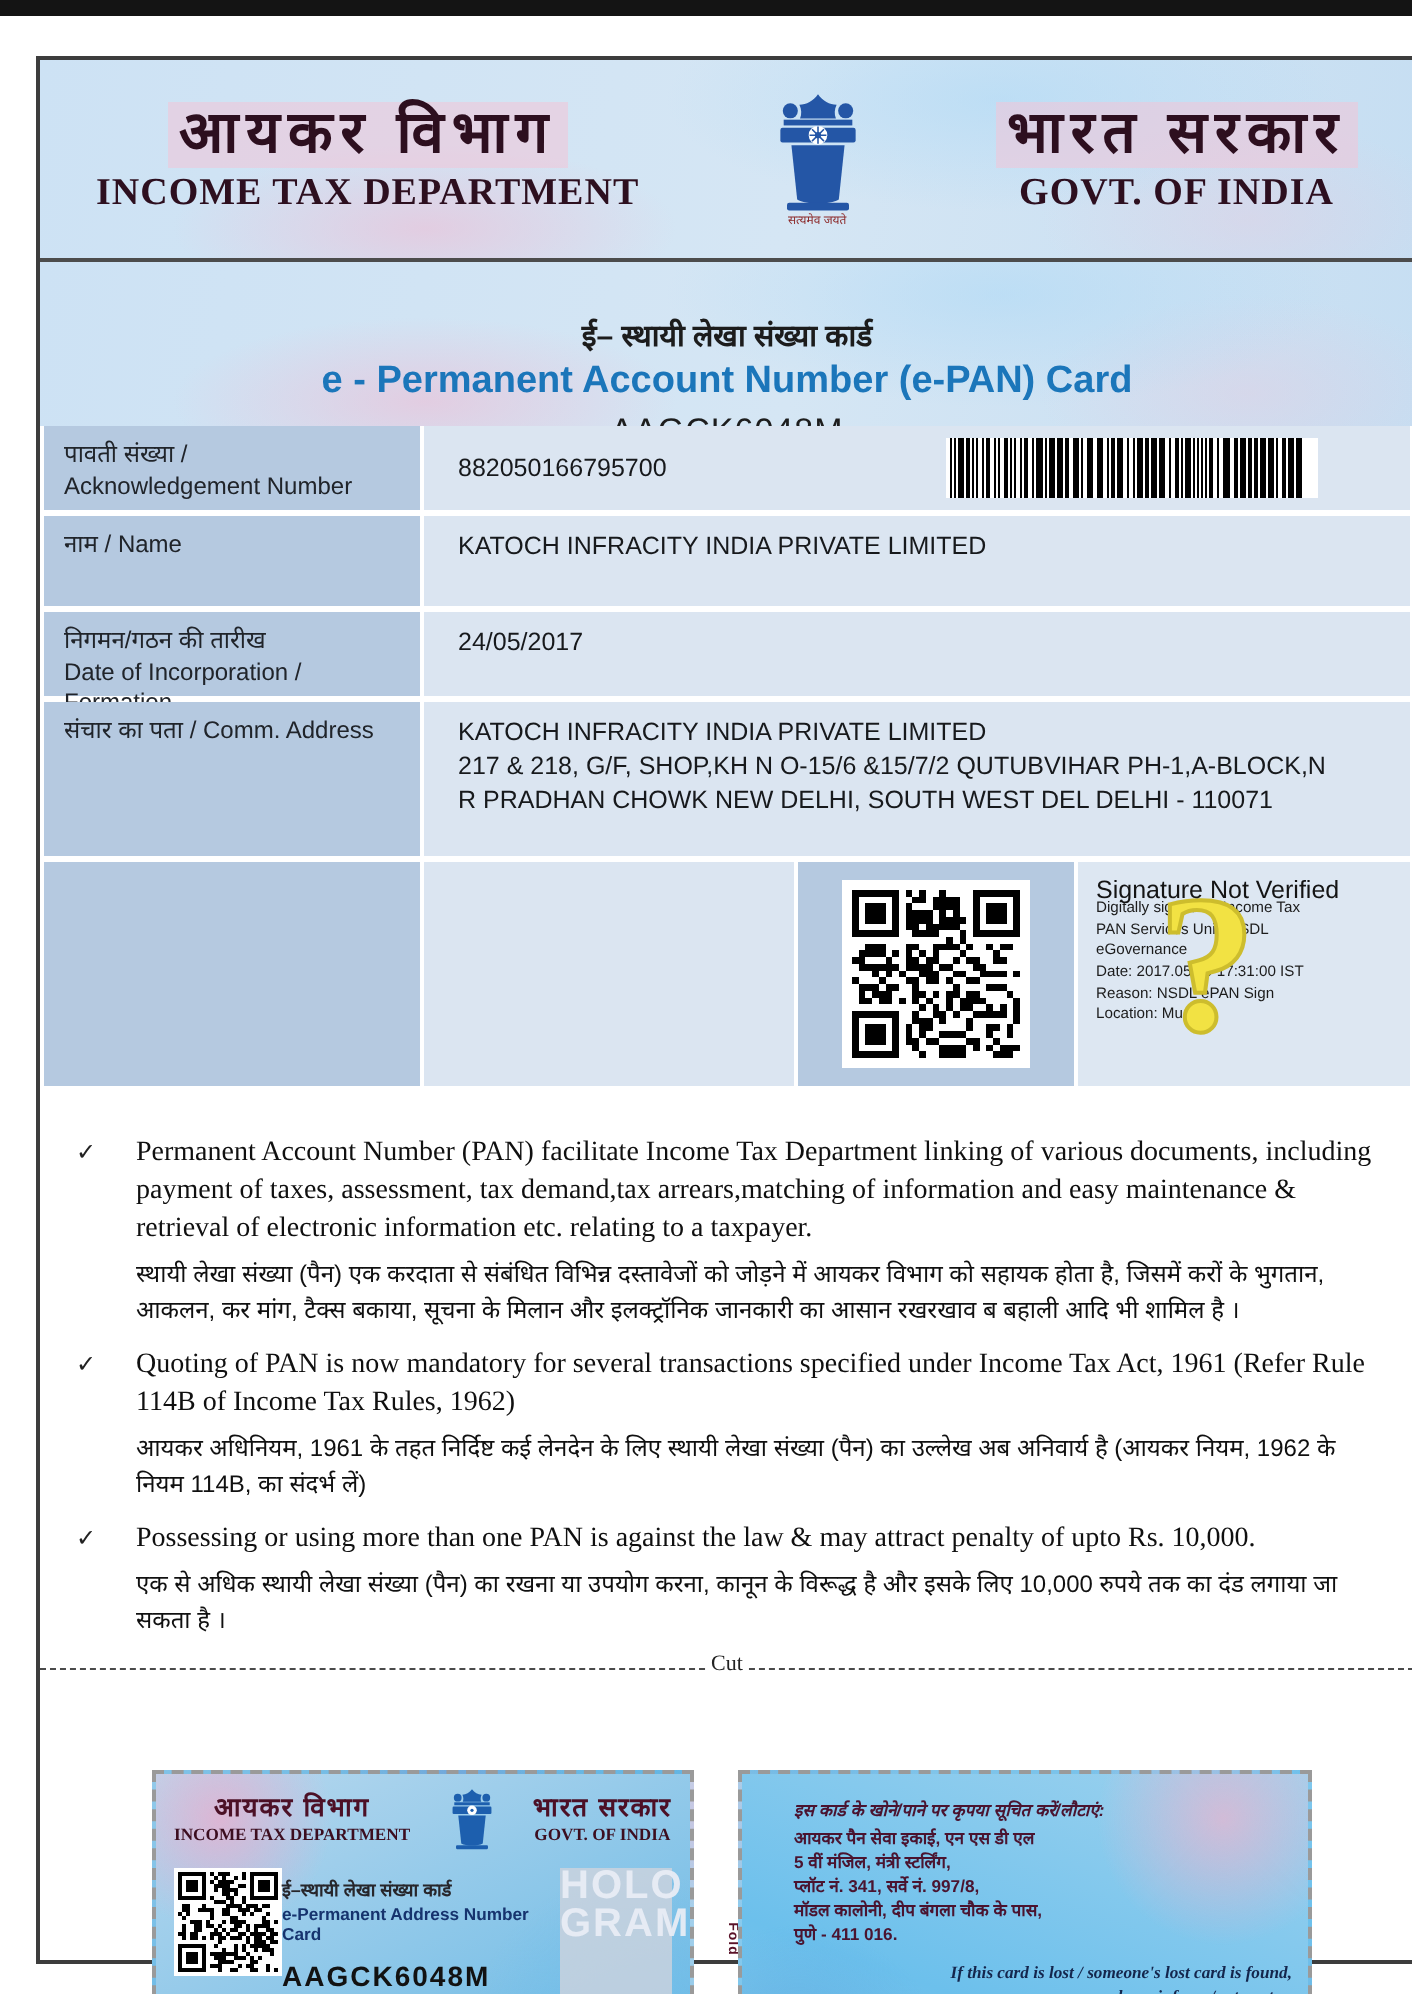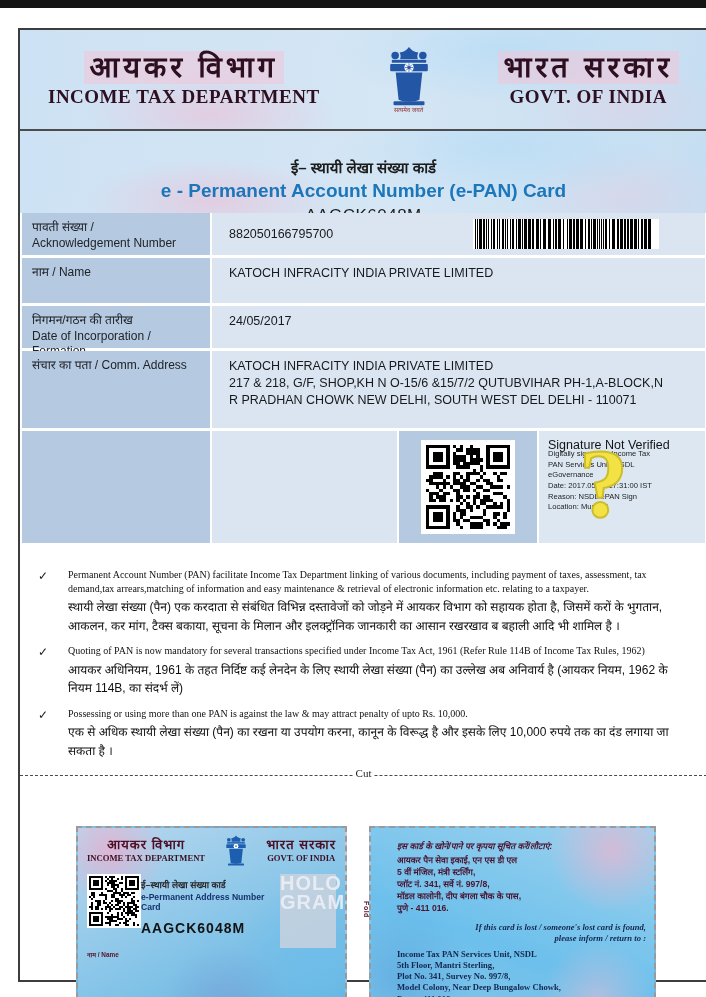--- a/index.html
+++ b/index.html
@@ -58,21 +58,21 @@
   .sig-head { position:relative; z-index:3; font-size:12.5px; color:#141414; }
   .sig-body { position:relative; z-index:1; font-size:7.6px; color:#1c1c1c;
               margin-top:11px; line-height:1.4; }
   .sig-q { position:absolute; z-index:2; top:-4px; left:40px; font-size:98px; font-weight:bold;
            color:#f2e243; -webkit-text-stroke:2px #cdbd2d; font-family:"Liberation Serif",serif; }
 
   
   .notes { padding:25px 16px 0 18px; }
   .note { display:flex; margin-bottom:9px; }
   .note-check { width:30px; font-size:12px; color:#222; flex:none; padding-top:1px; }
-  .note-en { font-family:"Liberation Serif", serif; font-size:10px; line-height:1.35; color:#101010; }
+  .note-en { font-family:"Liberation Serif", serif; font-size:14px; line-height:1.35; color:#101010; }
   .note-hi { font-size:12px; line-height:1.55; color:#101010; margin-top:3px; }
 
   
   .cutline { position:relative; border-top:1.5px dashed #4a4a4a; margin:14px 0 0; }
   .cut-label { position:absolute; top:-9px; left:50%; transform:translateX(-50%);
                background:#fff; padding:0 3px; font-size:11px; color:#222;
                font-family:"Liberation Serif", serif; }
 
   
   .cards { width:580px; margin:50px 0 0 56px; display:flex; gap:22px; position:relative; height:192px; }

